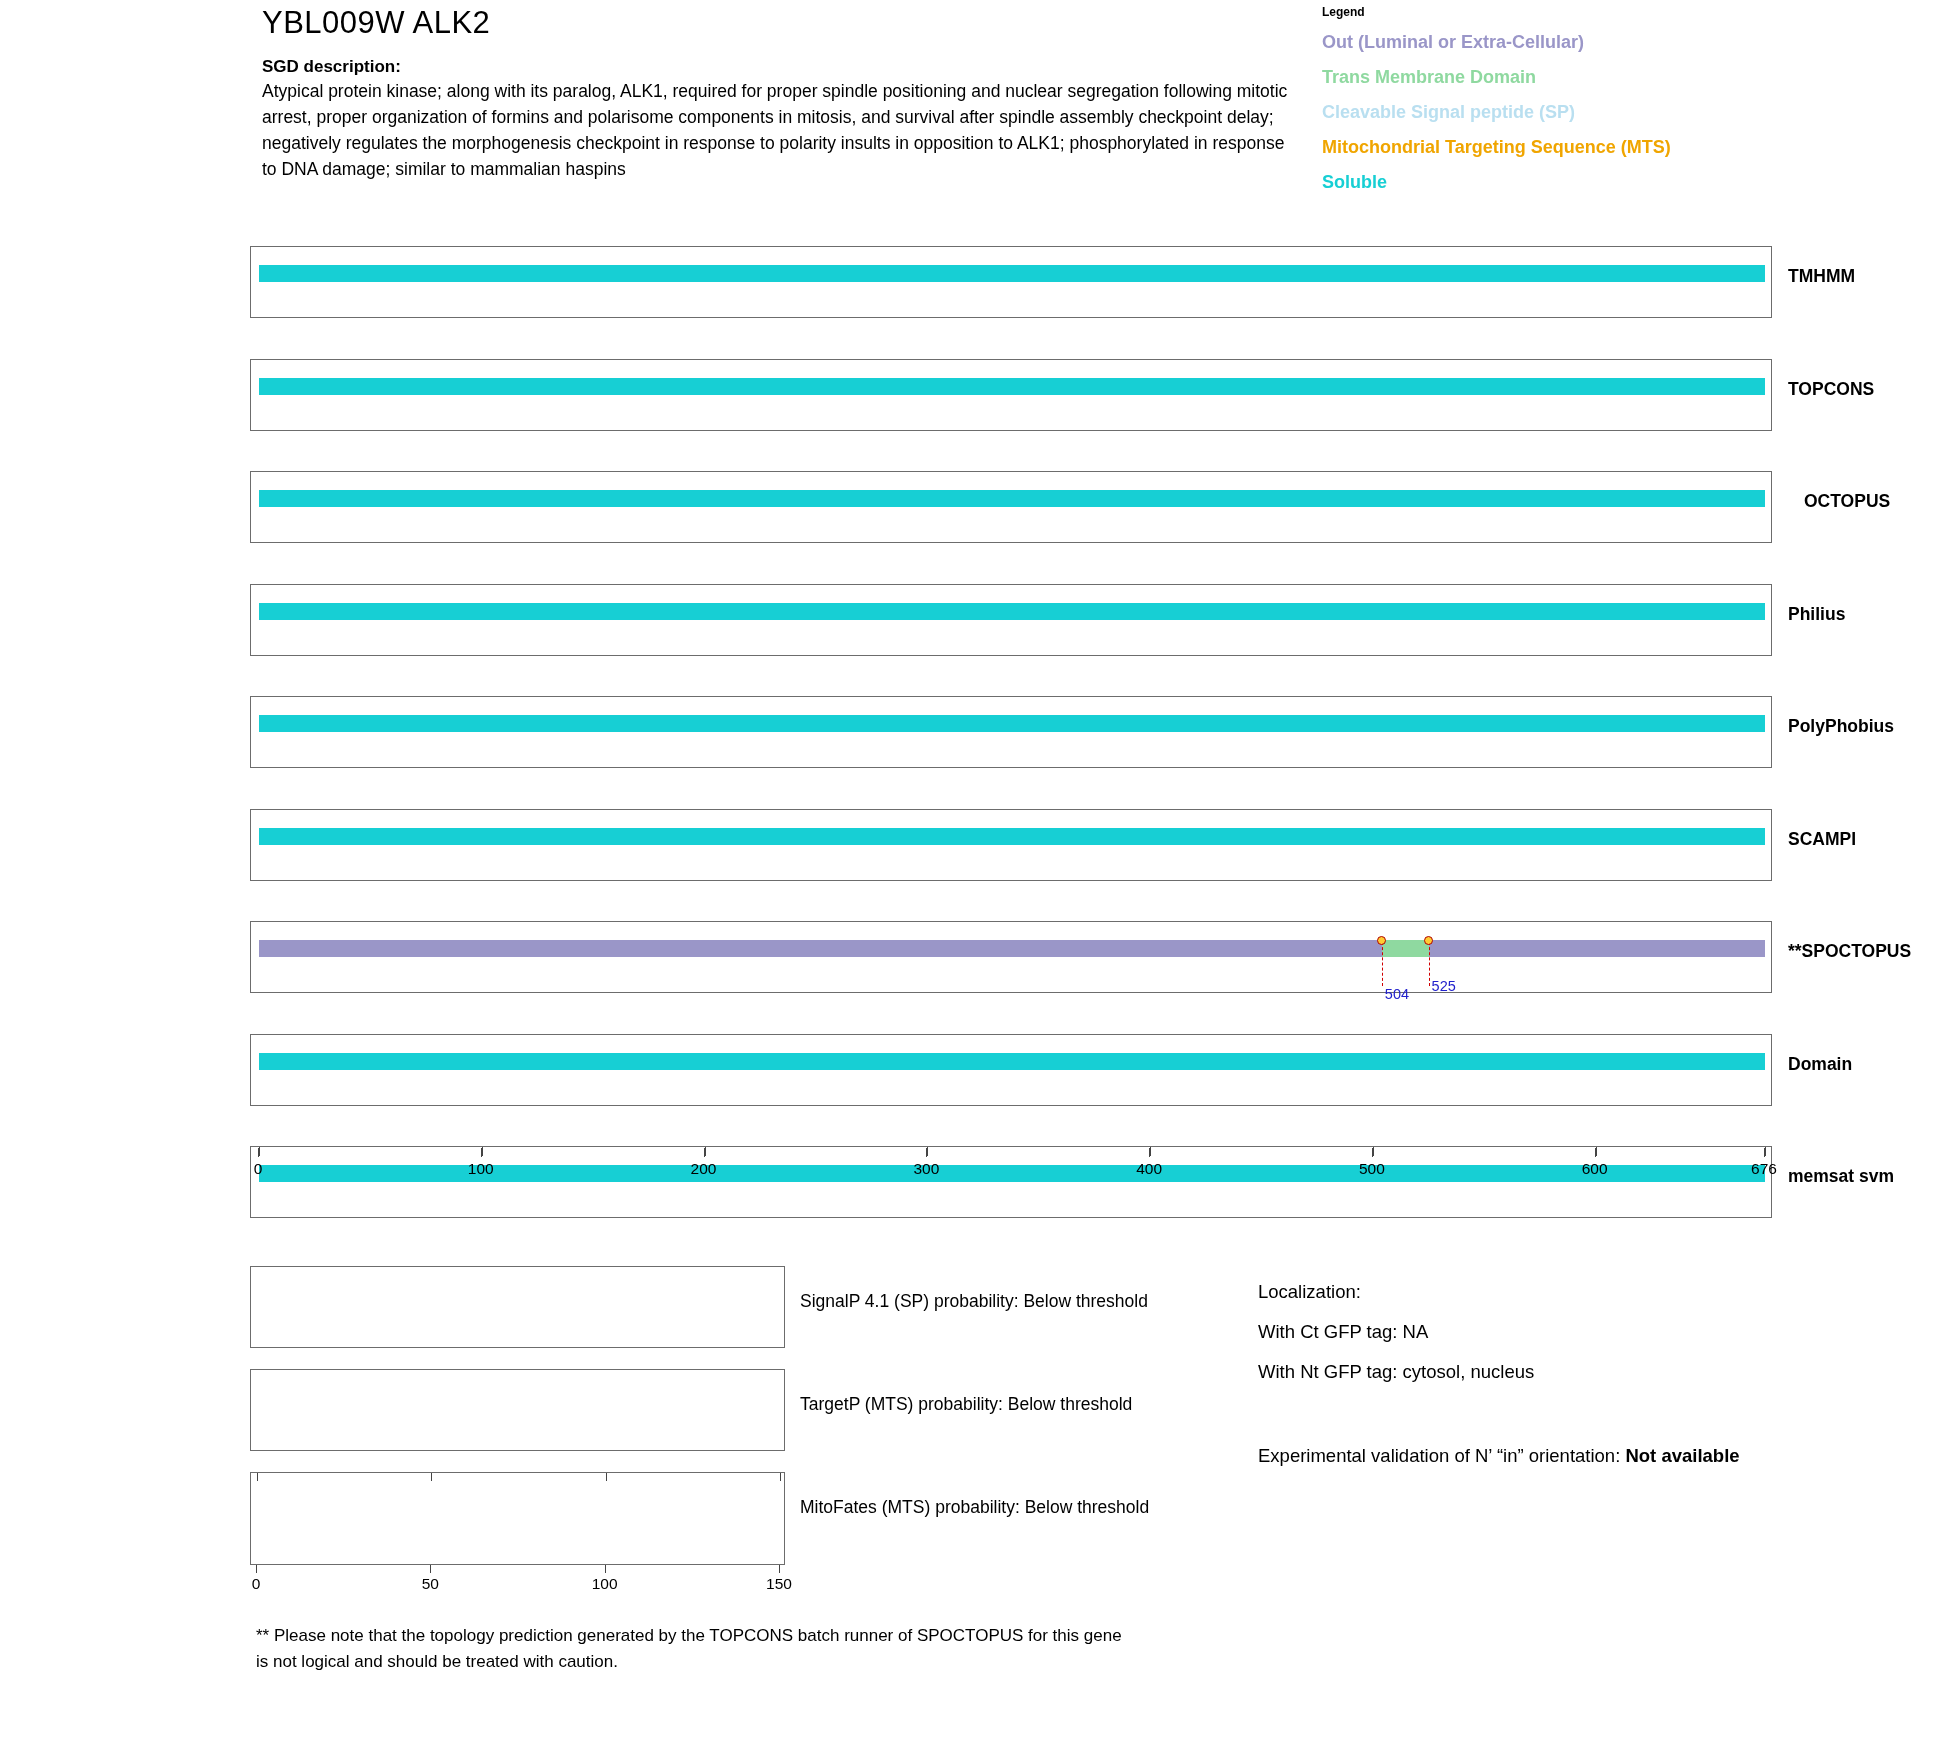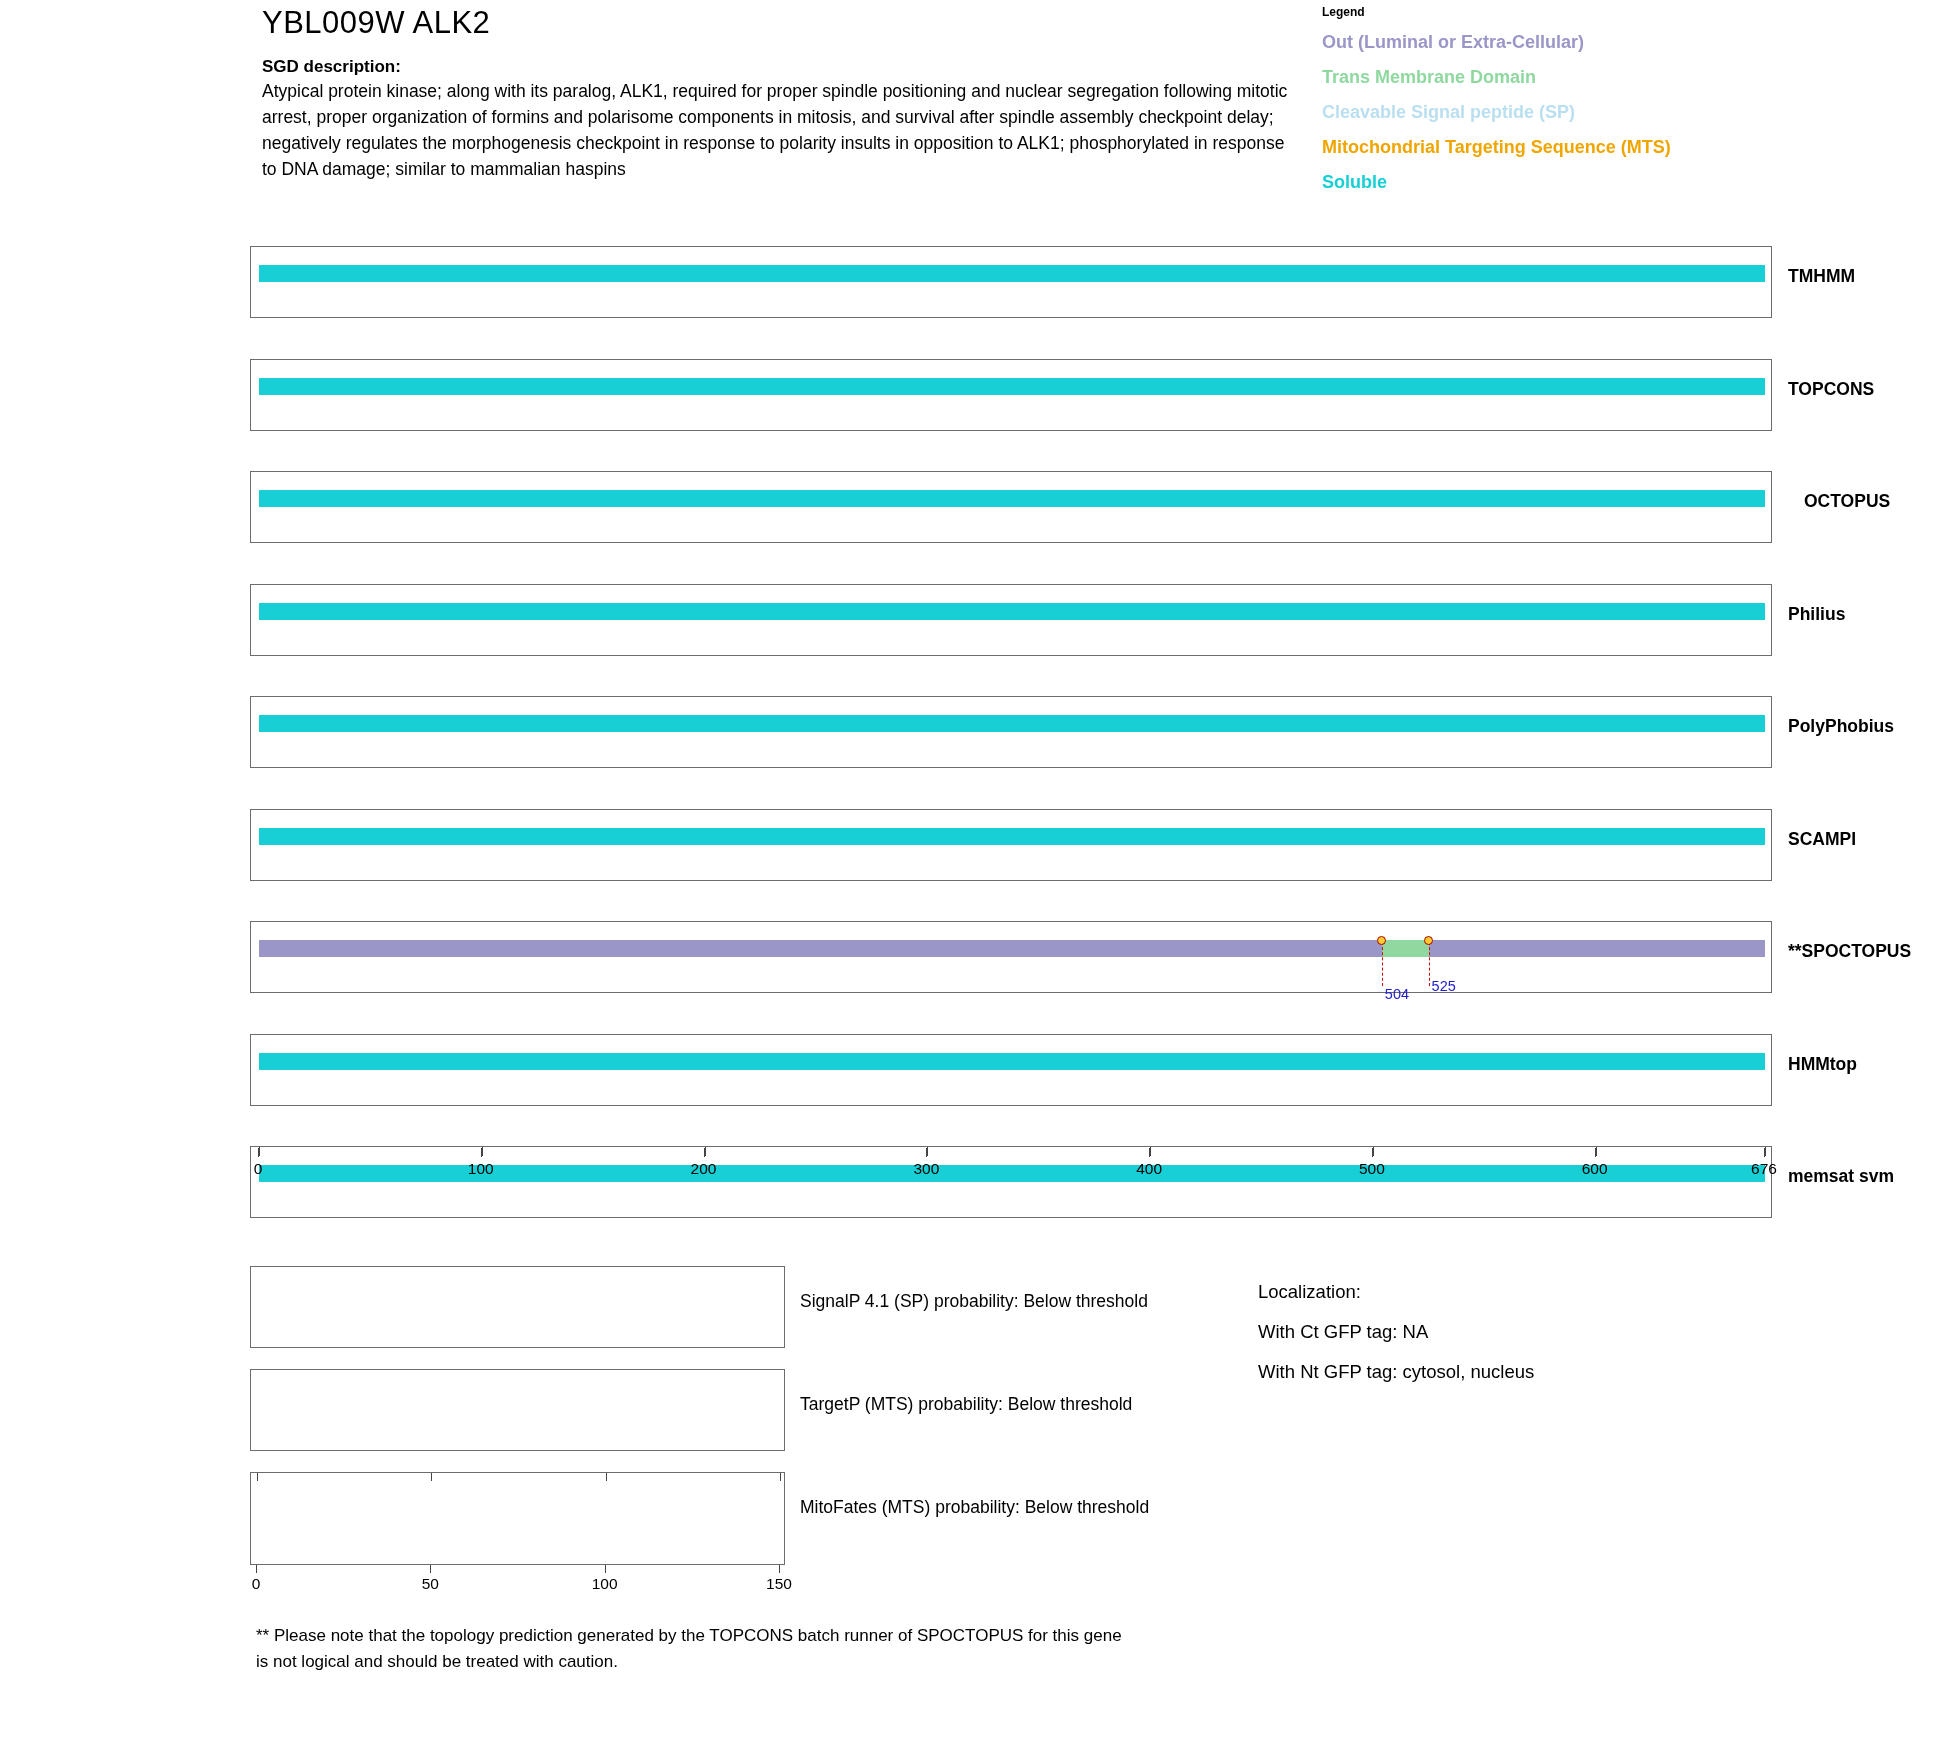--- a/index.html
+++ b/index.html
@@ -272,21 +272,21 @@
           <div class="marker-line" style="left: 1177.6px;"></div>
           <div class="marker-dot" style="left: 1173.1px;"></div>
           <div class="marker-text" style="left: 1180.6px;">525</div>
         </div>
         <div class="track-label" style="top: 20px;">**SPOCTOPUS</div>
       </div>
       <div class="track-row" style="top: 1033.5px;">
         <div class="track-box">
           <div class="track-bar" style="left: 8px; width: 1506px; background: rgb(23, 207, 212);"></div>
         </div>
-        <div class="track-label" style="top: 20px;">HMMtop</div>
+        <div class="track-label" style="top: 20px;">Domain</div>
       </div>
       <div class="track-row" style="top: 1146px;">
         <div class="track-box">
           <div class="track-bar" style="left: 8px; width: 1506px; background: rgb(23, 207, 212);"></div>
           <div style="position: absolute; left: 8px; top: 0px; height: 9px; border-left: 1.2px solid rgb(68, 68, 68);"></div>
           <div style="position: absolute; left: 230.781px; top: 0px; height: 9px; border-left: 1.2px solid rgb(68, 68, 68);"></div>
           <div style="position: absolute; left: 453.562px; top: 0px; height: 9px; border-left: 1.2px solid rgb(68, 68, 68);"></div>
           <div style="position: absolute; left: 676.343px; top: 0px; height: 9px; border-left: 1.2px solid rgb(68, 68, 68);"></div>
           <div style="position: absolute; left: 899.124px; top: 0px; height: 9px; border-left: 1.2px solid rgb(68, 68, 68);"></div>
           <div style="position: absolute; left: 1121.91px; top: 0px; height: 9px; border-left: 1.2px solid rgb(68, 68, 68);"></div>
@@ -340,17 +340,18 @@
       <div class="tick" style="left: 529px;"></div>
       <div class="tick-label" style="left: 529px;">150</div>
     </div>
 
   <div id="localization">
     <div class="loc-title">Localization:</div>
     <div>With Ct GFP tag: NA</div>
     <div>With Nt GFP tag: cytosol, nucleus</div>
     <div class="spacer"></div>
     <div class="spacer"></div>
+    <div><span>Experimental validation of N’ “in” orientation: </span><b>Not available</b></div>
   </div>
 
   <div id="footnote">** Please note that the topology prediction generated by the TOPCONS batch runner of SPOCTOPUS for this gene is not logical and should be treated with caution.</div>
 
 </div>
 
 </body></html>

